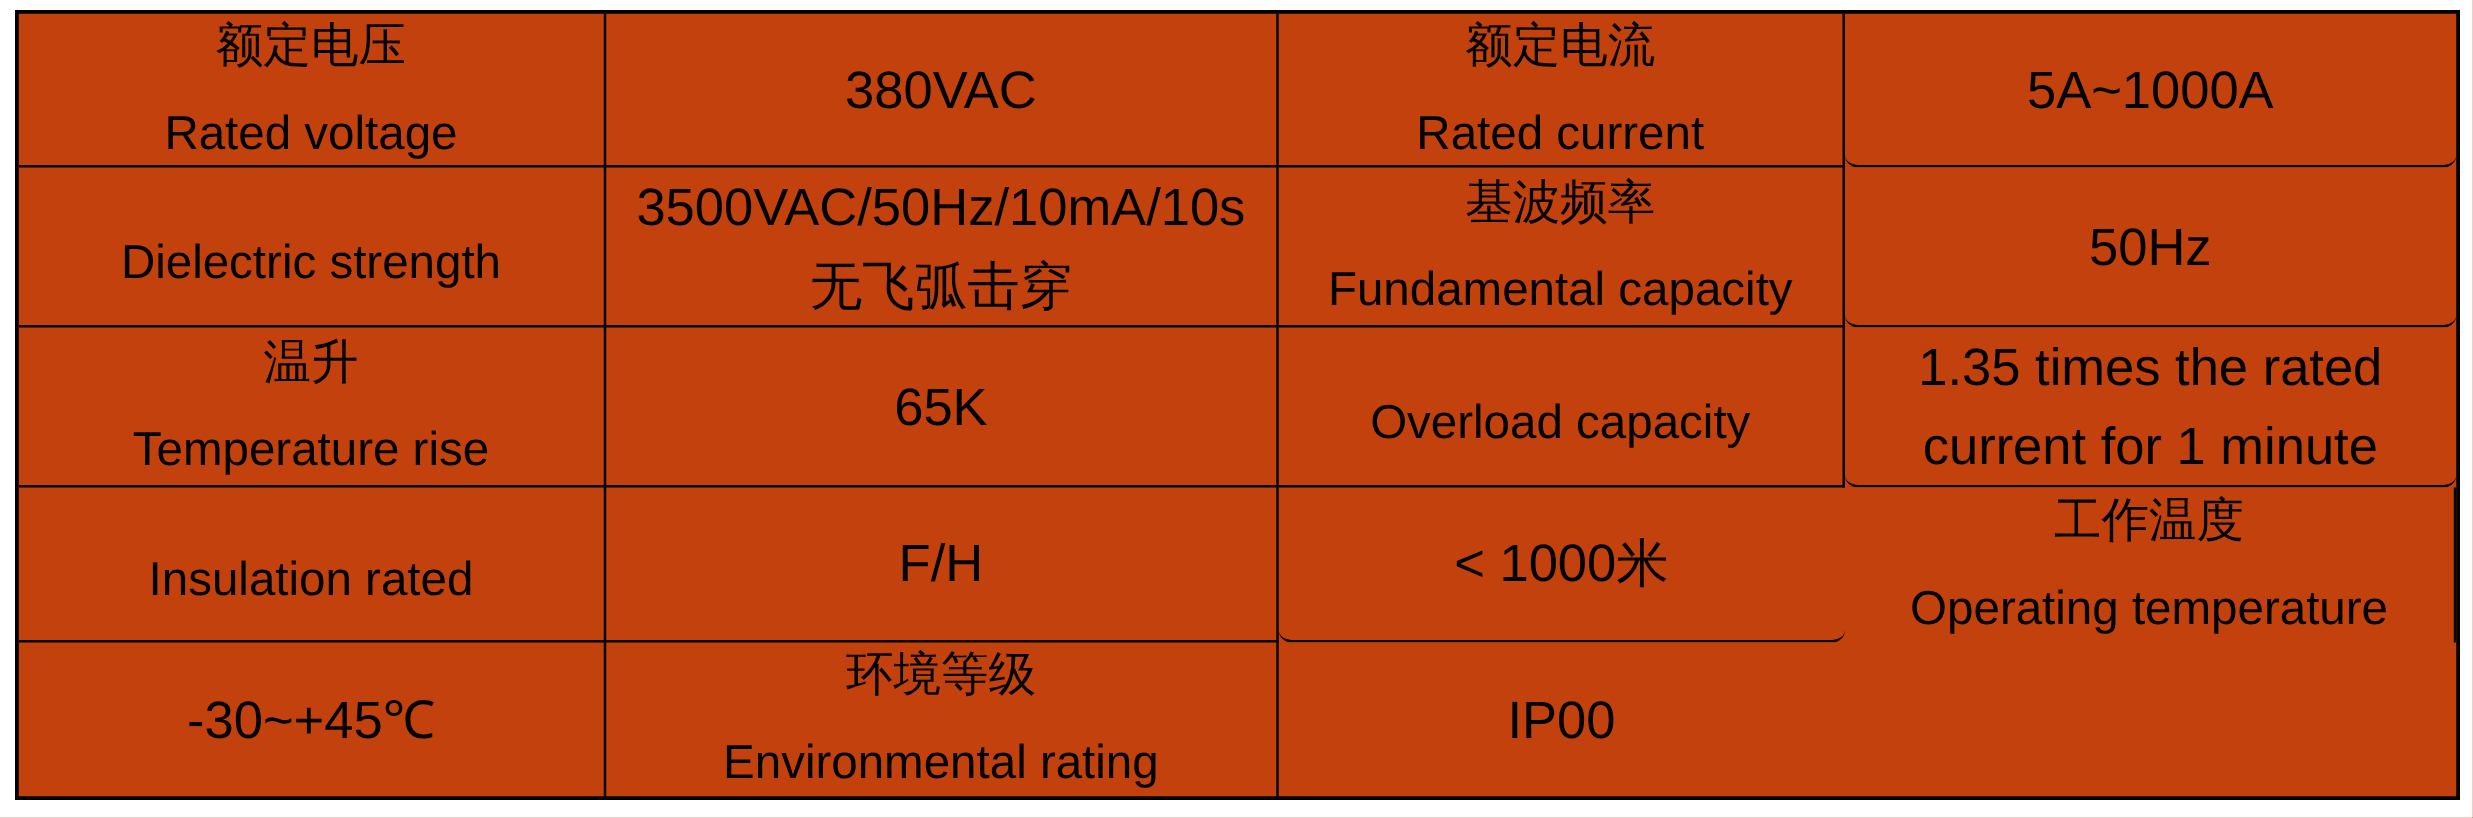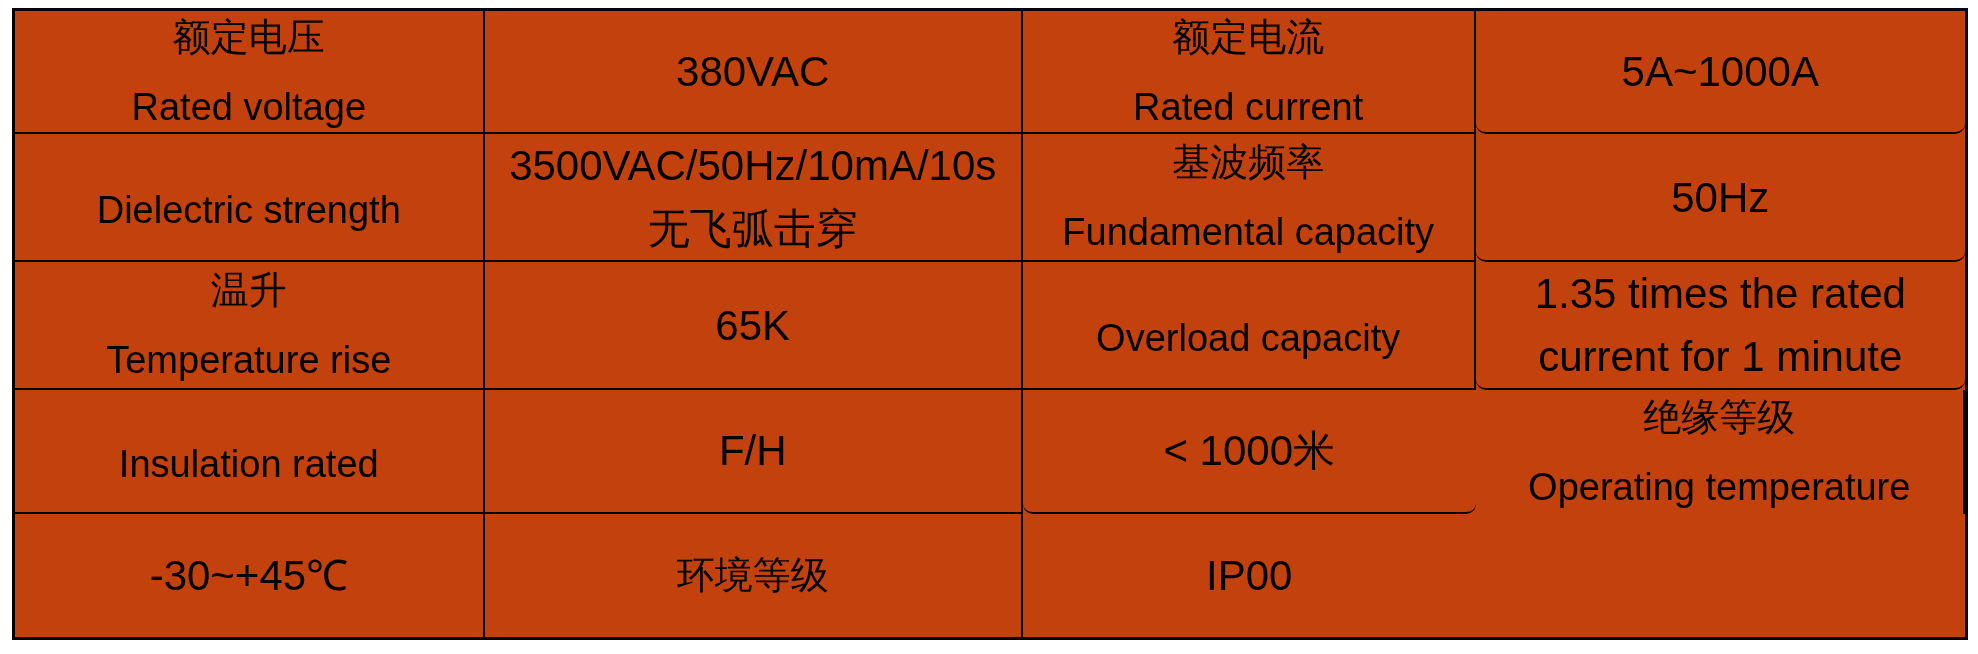--- a/index.html
+++ b/index.html
@@ -104,26 +104,27 @@
     <div class="en">Insulation rated</div>
   </div>
   <div class="cell">
     <div class="val">F/H</div>
   </div>
   <div class="cell last-col">
     <div class="val">&lt; 1000米</div>
   </div>
 
   <div class="cell last-row">
-    <div class="zh">绝缘等级</div>
+    <div class="zh">工作温度</div>
     <div class="en">Operating temperature</div>
   </div>
   <div class="cell last-row">
     <div class="val">-30~+45℃</div>
   </div>
   <div class="cell last-row">
     <div class="zh">环境等级</div>
+    <div class="en">Environmental rating</div>
   </div>
   <div class="cell last-col last-row">
     <div class="val">IP00</div>
   </div>
 
 </div>
 
 </body></html>

